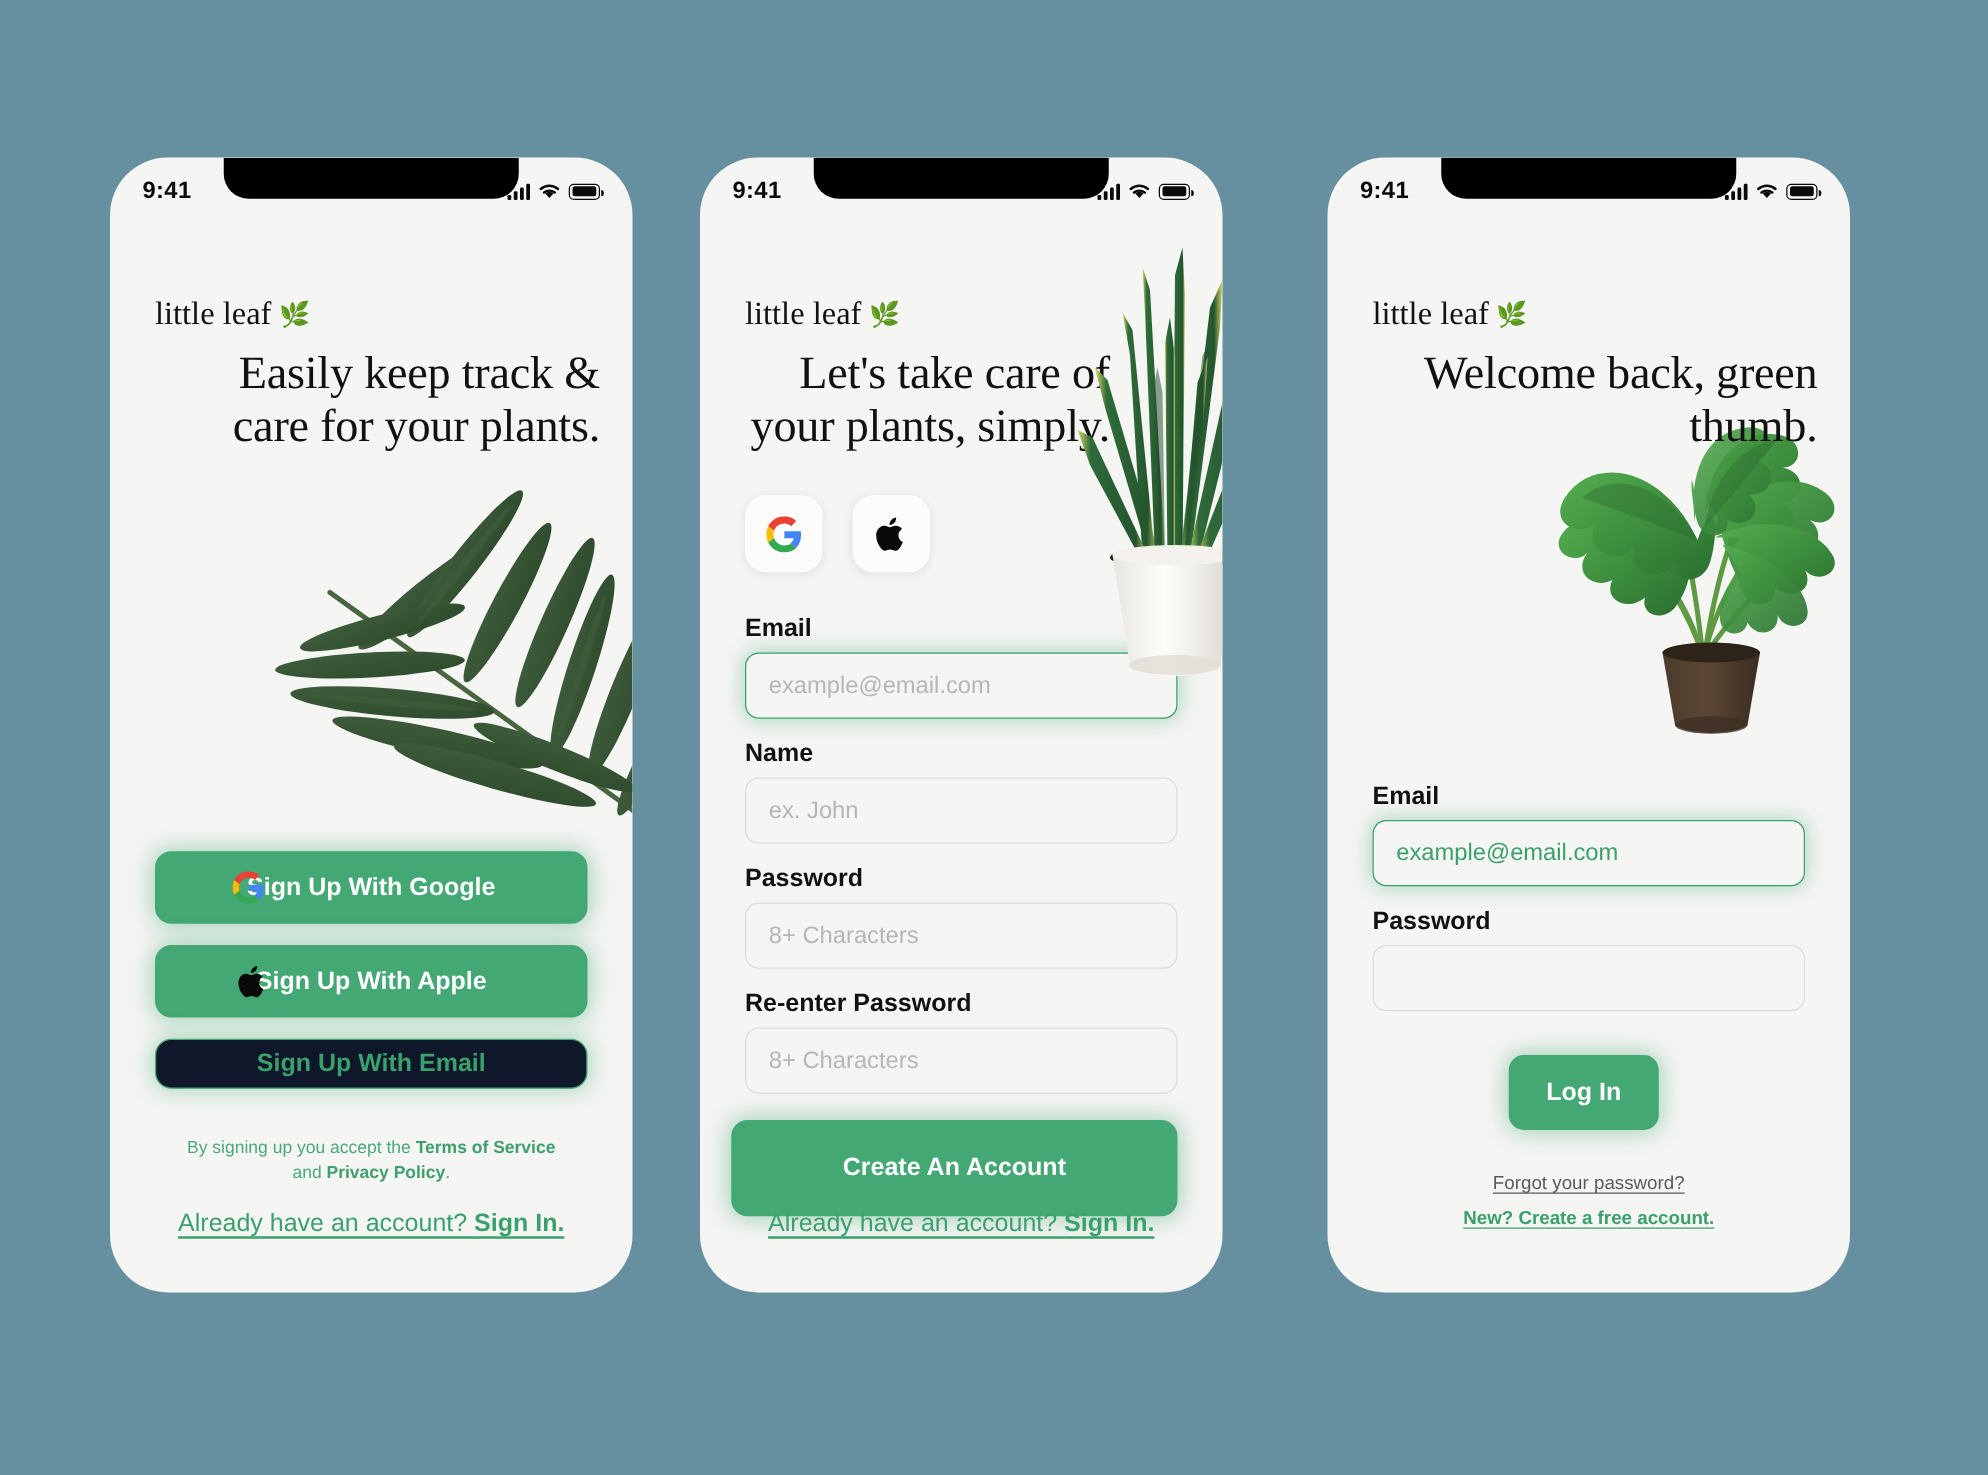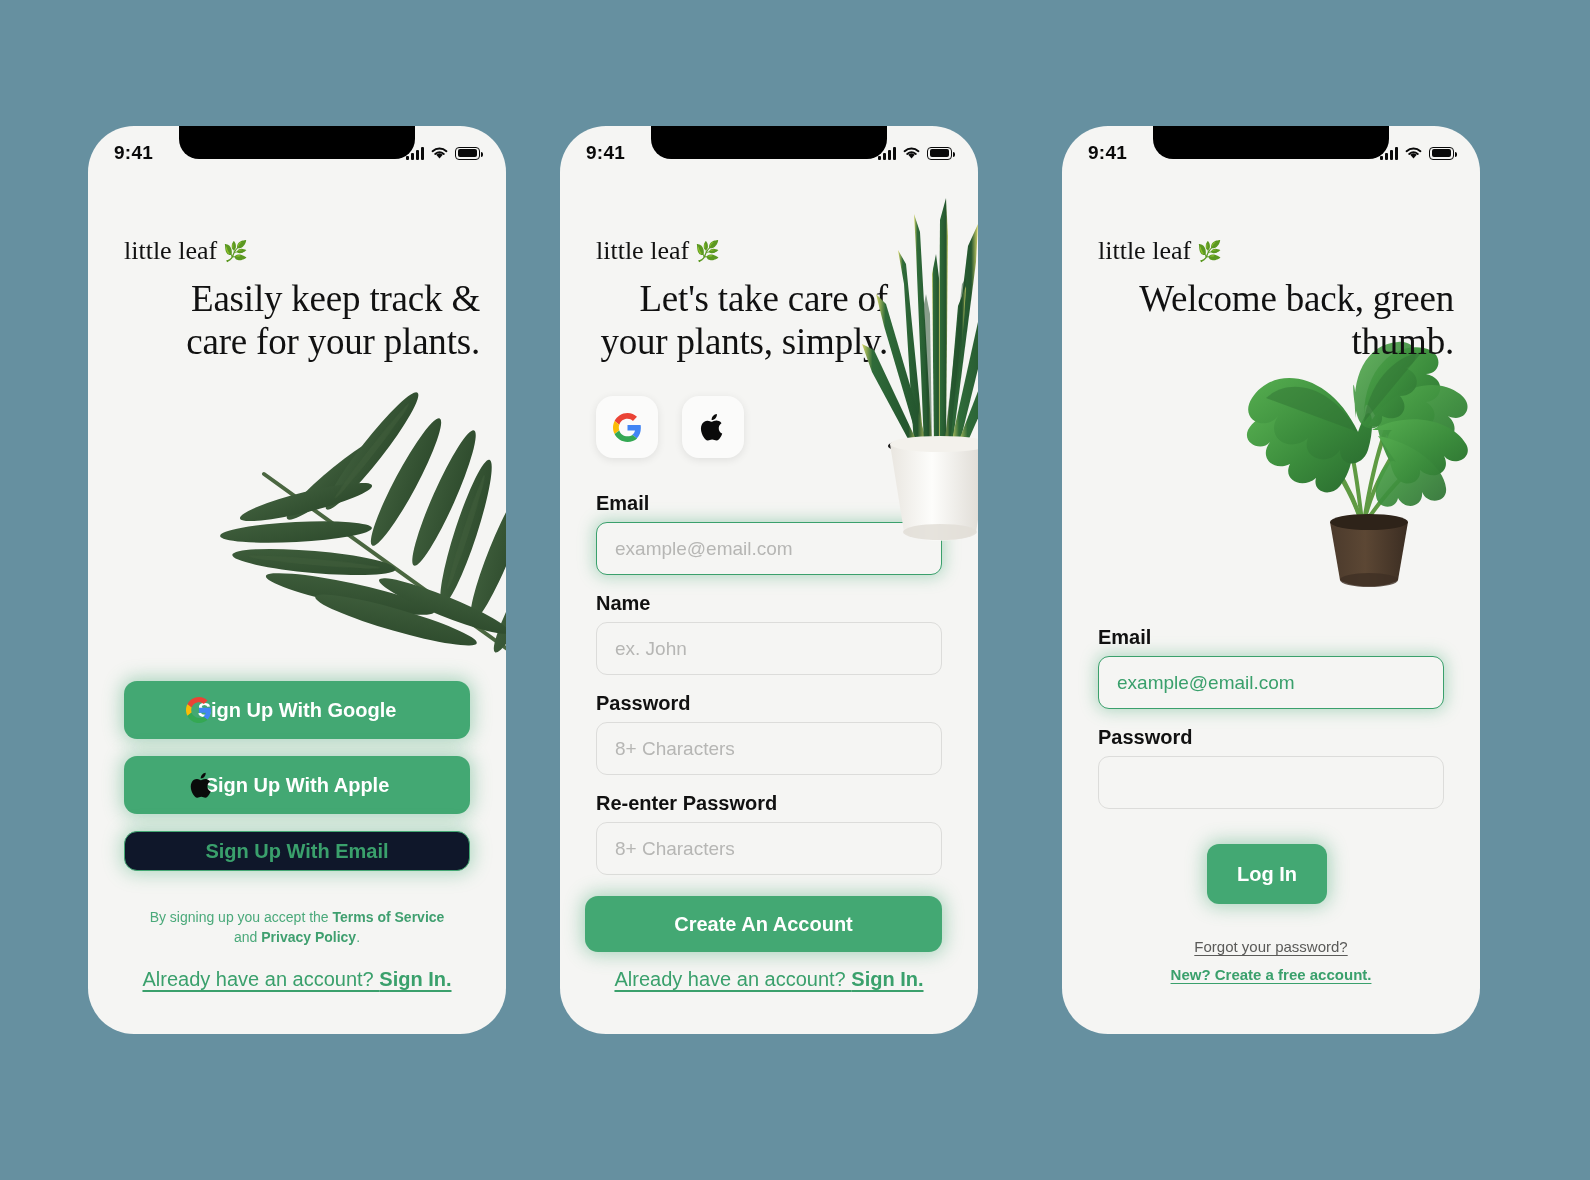--- a/index.html
+++ b/index.html
@@ -293,21 +293,21 @@
           <div class="field-group">
             <div class="field-label">Password</div>
             <div class="field">8+ Characters</div>
           </div>
           <div class="field-group">
             <div class="field-label">Re-enter Password</div>
             <div class="field">8+ Characters</div>
           </div>
         </div>
 
-        <div class="btn btn-filled" style="position:absolute; left:25px; right:36px; top:770px; height:56px;">
+        <div class="btn btn-filled" style="position:absolute; left:25px; right:36px; top:770px; height:77px;">
           <span>Create An Account</span>
         </div>
 
         <div class="signin-link" style="position:absolute; left:36px; right:36px; top:842px;">
           <span>Already have an account? </span><b>Sign In.</b>
         </div>
       </div>
 
       <svg class="art" style="left:268px; top:28px; z-index:30;" width="200" height="390" viewBox="0 0 200 390">
         <defs>

